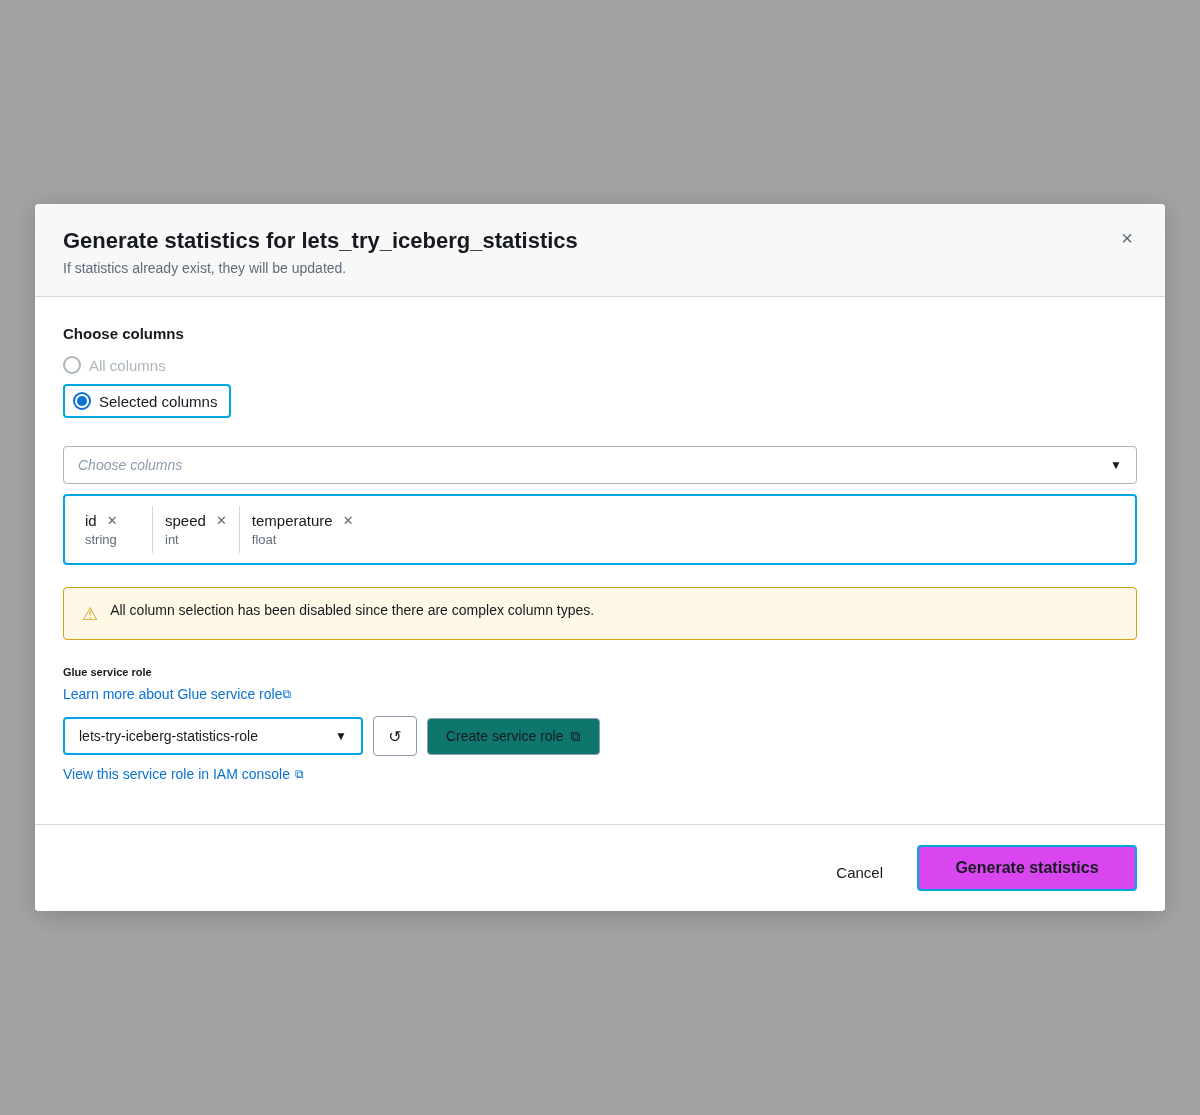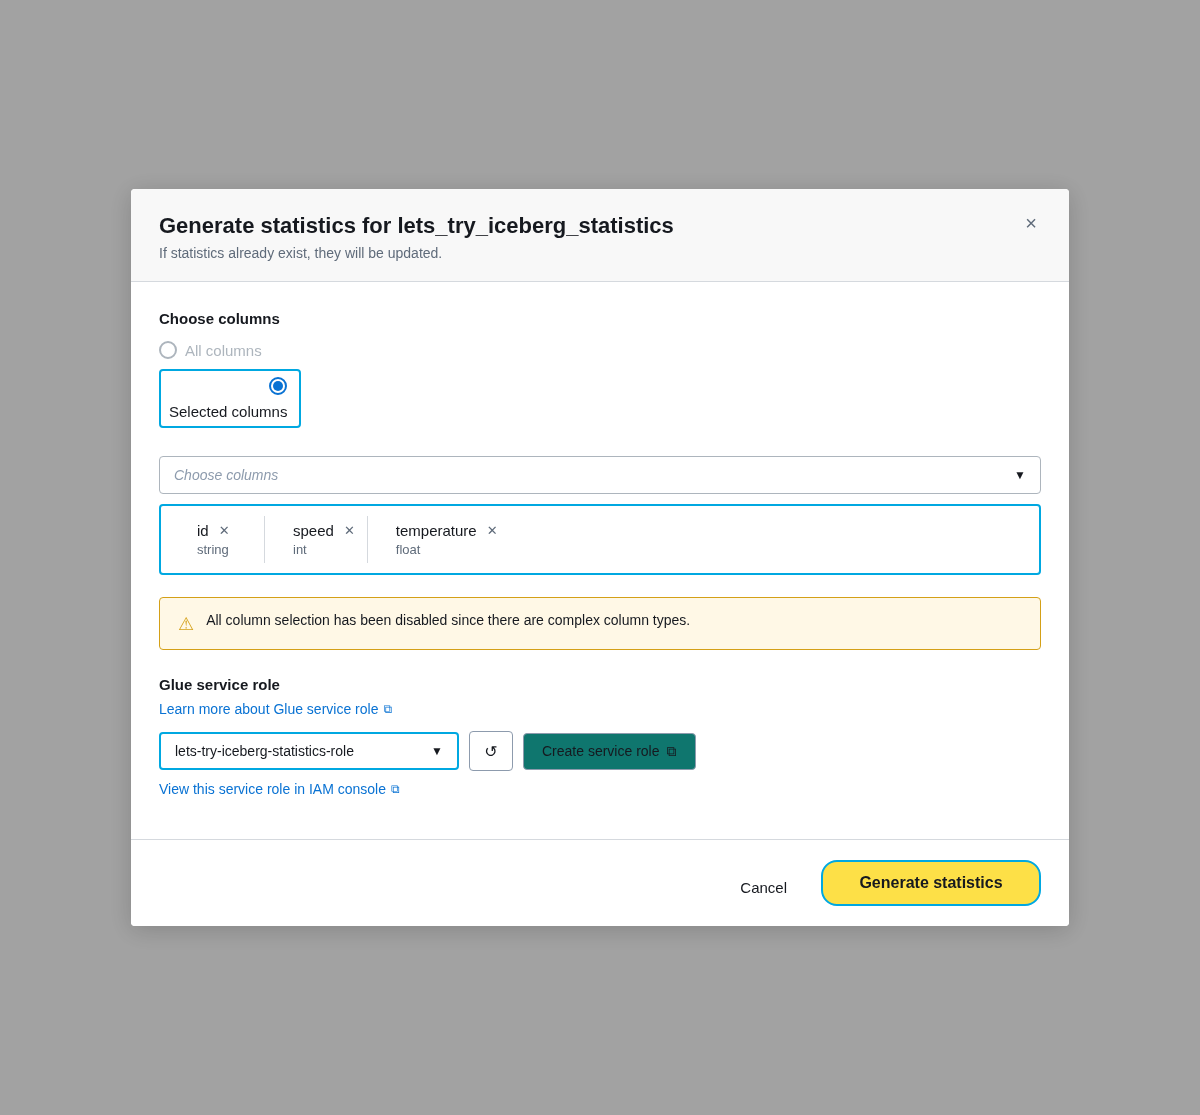--- a/index.html
+++ b/index.html
@@ -17,21 +17,21 @@
       background: rgba(0,0,0,0.3);
       position: fixed;
       inset: 0;
       display: flex;
       justify-content: center;
       align-items: center;
     }
     .modal {
       background: #fff;
       border-radius: 4px;
-      width: 938px;
+      width: 1130px;
       max-width: 95vw;
       box-shadow: 0 4px 24px rgba(0,0,0,0.18);
       overflow: hidden;
     }
     .modal-header {
       padding: 24px 28px 20px 28px;
       background: #f8f8f8;
       border-bottom: 1px solid #d5d9de;
       position: relative;
     }
@@ -102,21 +102,20 @@
       height: 10px;
       border-radius: 50%;
       background: #0972d3;
     }
     .radio-item.selected-columns-radio {
       border: 2px solid #00a8e1;
       border-radius: 4px;
       padding: 6px 12px 6px 8px;
       display: inline-flex;
       width: auto;
-      flex-direction: column;
     }
     .radio-label {
       font-size: 15px;
       color: #16191f;
     }
     .radio-label-disabled {
       color: #adb5bd;
     }
     .columns-dropdown {
       width: 100%;
@@ -134,24 +133,24 @@
       margin-bottom: 10px;
     }
     .columns-dropdown .dropdown-arrow {
       color: #16191f;
       font-size: 12px;
       font-style: normal;
     }
     .selected-tags-box {
       border: 2px solid #00a8e1;
       border-radius: 4px;
-      padding: 10px 24px;
+      padding: 10px 8px;
       display: flex;
       flex-wrap: wrap;
-      gap: 16px;
+      gap: 0;
       margin-bottom: 22px;
     }
     .column-tag {
       display: flex;
       flex-direction: column;
       padding: 6px 12px;
       border-right: 1px solid #d5d9de;
       min-width: 80px;
     }
     .column-tag:last-child {
@@ -196,31 +195,30 @@
       flex-shrink: 0;
     }
     .warning-text {
       font-size: 14px;
       color: #16191f;
     }
     .glue-section {
       margin-bottom: 18px;
     }
     .glue-title {
-      font-size: 15px;
+      font-size: 11px;
       font-weight: 600;
       margin-bottom: 8px;
     }
     .learn-more-link {
       color: #0972d3;
       text-decoration: none;
       font-size: 14px;
       display: inline-flex;
       align-items: center;
-      gap: 5px;
       margin-bottom: 14px;
       cursor: pointer;
     }
     .external-icon {
       font-size: 12px;
     }
     .role-row {
       display: flex;
       align-items: center;
       gap: 10px;
@@ -292,23 +290,23 @@
     .cancel-button {
       background: none;
       border: none;
       font-size: 15px;
       font-weight: 500;
       color: #16191f;
       cursor: pointer;
       padding: 10px 20px;
     }
     .generate-button {
-      background: #fde047;
+      background: #d946ef;
       border: 2px solid #00a8e1;
-      border-radius: 16px;
+      border-radius: 4px;
       color: #16191f;
       font-size: 16px;
       font-weight: 700;
       padding: 12px 24px;
       cursor: pointer;
       min-width: 220px;
     }
   </style>
 </head>
 <body>

